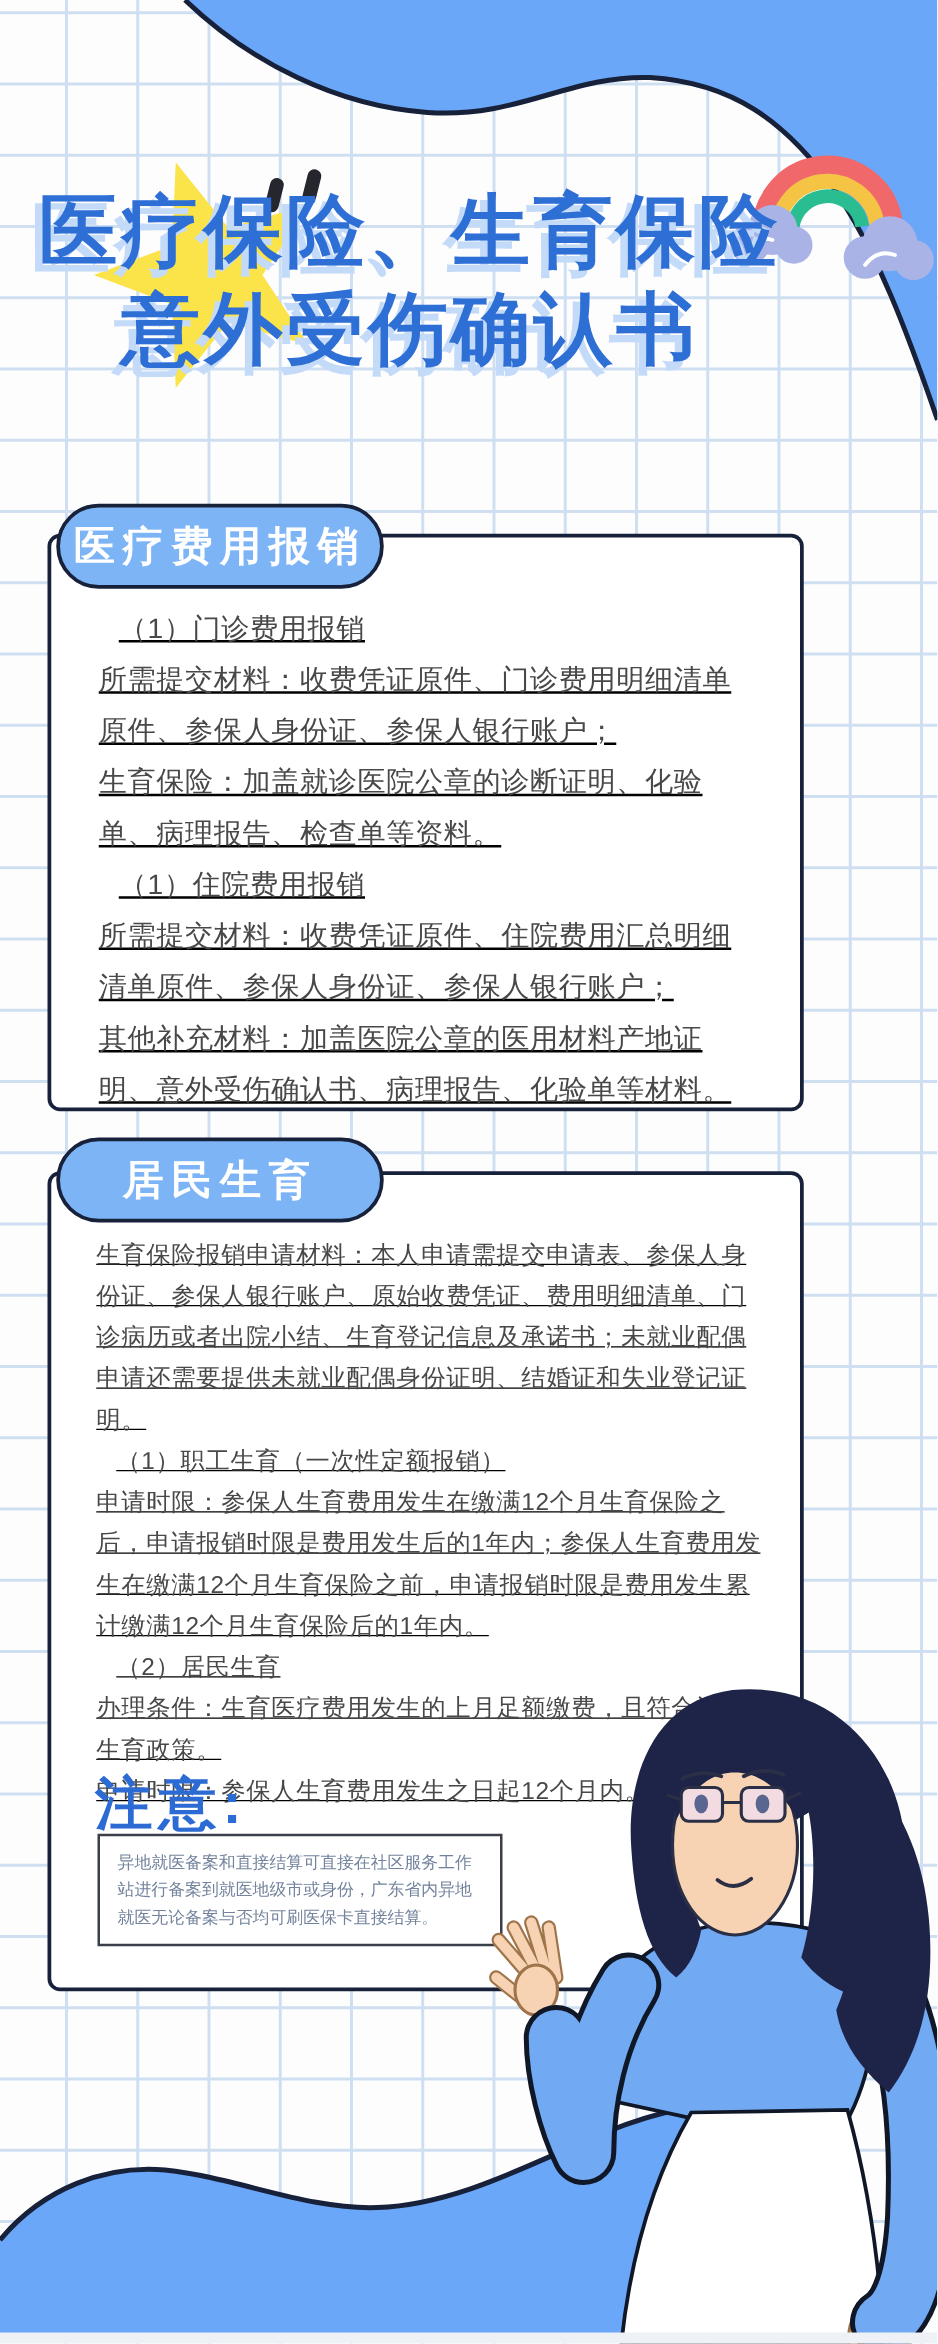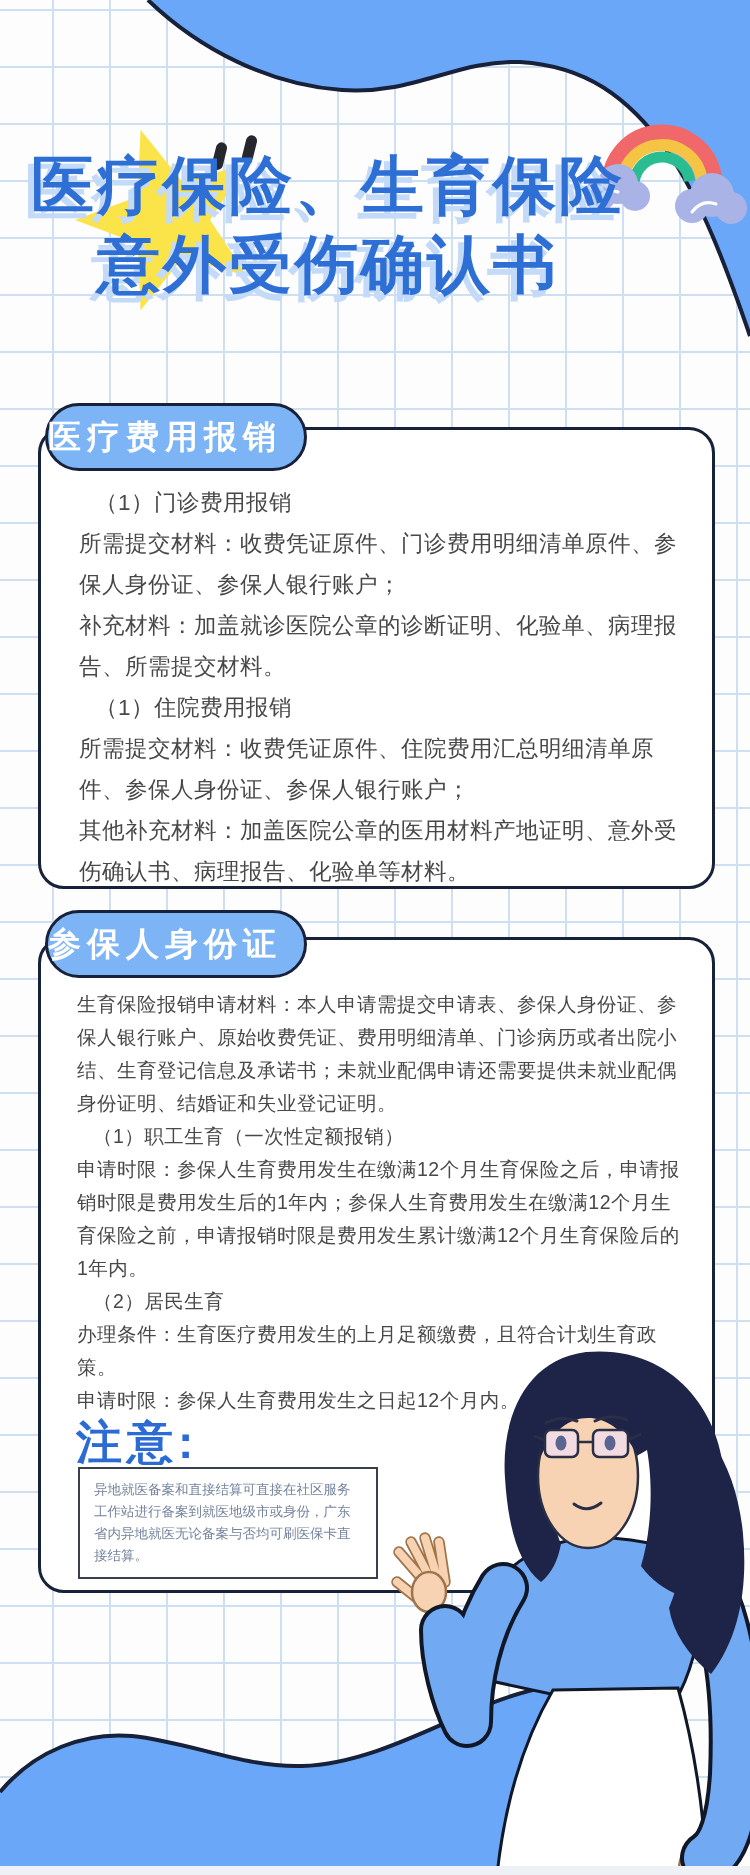--- a/index.html
+++ b/index.html
@@ -18,46 +18,46 @@
   .top-wave{left:0;top:0;z-index:1;}
   .star{left:70px;top:112px;z-index:2;}
   .rainbow{left:580px;top:100px;z-index:3;}
   .title{
     left:0;top:146px;width:656px;z-index:4;text-align:center;
     font-size:63px;line-height:79px;font-weight:800;letter-spacing:3px;
     color:#2e6fd6;text-shadow:-6px 7px 0 #c3daf8;
   }
   
   .card{
-    left:38px;width:677px;background:#ffffff;border:3.5px solid #18213a;
-    border-radius:26px;z-index:5;box-sizing:border-box;
+    left:38px;width:605px;background:#ffffff;border:3.5px solid #18213a;
+    border-radius:10px;z-index:5;box-sizing:border-box;text-decoration:underline;
   }
   .card1{top:427px;height:462px;}
   .card2{top:937px;height:656px;}
   .pill{
     left:45px;width:262px;height:68px;z-index:6;box-sizing:border-box;
     background:#7db4f5;border:3.5px solid #18213a;border-radius:34px;
     color:#ffffff;font-size:33px;font-weight:700;letter-spacing:6px;
-    text-align:left;line-height:61px;
+    text-align:center;line-height:61px;
   }
   .pill1{top:403px;}
   .pill2{top:910px;}
   .body1{padding:52px 34px 0 38px;}
   .body2{padding:48px 30px 0 36px;}
   .para{margin:0;color:#484848;font-weight:500;letter-spacing:.5px;}
   .body1 .para{font-size:22.5px;line-height:41px;}
   .body2 .para{font-size:19.5px;line-height:33px;}
   .para.indent{padding-left:16px;}
   
   .notice-label{
     left:76px;top:1412px;z-index:7;color:#2b6bd3;font-size:46px;
     font-weight:800;letter-spacing:5px;
   }
   .notice-box{
-    left:78px;top:1467px;width:300px;z-index:7;box-sizing:border-box;
+    left:78px;top:1467px;width:324px;z-index:7;box-sizing:border-box;
     border:2.5px solid #3a3f4a;background:#ffffff;padding:10px 14px;
     color:#74839d;font-size:13.5px;line-height:22px;font-weight:500;
   }
   
   .bottom-wave{left:0;top:1650px;z-index:3;}
   .woman{left:355px;top:1330px;z-index:8;}
   .bottom-strip{left:0;top:1866px;width:750px;height:9px;background:#eef1f5;z-index:9;}
 </style>
 </head>
 <body>
@@ -97,39 +97,39 @@
 
   <div class="abs title">
     <div>医疗保险、生育保险</div>
     <div>意外受伤确认书</div>
   </div>
 
   <div class="abs card card1">
     <div class="body1">
       <p class="para indent">（1）门诊费用报销</p>
       <p class="para">所需提交材料：收费凭证原件、门诊费用明细清单原件、参保人身份证、参保人银行账户；</p>
-      <p class="para">补充材料：加盖就诊医院公章的诊断证明、化验单、病理报告、所需提交材料。</p>
+      <p class="para">生育保险：加盖就诊医院公章的诊断证明、化验单、病理报告、检查单等资料。</p>
       <p class="para indent">（1）住院费用报销</p>
       <p class="para">所需提交材料：收费凭证原件、住院费用汇总明细清单原件、参保人身份证、参保人银行账户；</p>
       <p class="para">其他补充材料：加盖医院公章的医用材料产地证明、意外受伤确认书、病理报告、化验单等材料。</p>
     </div>
   </div>
   <div class="abs pill pill1">医疗费用报销</div>
 
   <div class="abs card card2">
     <div class="body2">
       <p class="para">生育保险报销申请材料：本人申请需提交申请表、参保人身份证、参保人银行账户、原始收费凭证、费用明细清单、门诊病历或者出院小结、生育登记信息及承诺书；未就业配偶申请还需要提供未就业配偶身份证明、结婚证和失业登记证明。</p>
       <p class="para indent">（1）职工生育（一次性定额报销）</p>
       <p class="para">申请时限：参保人生育费用发生在缴满12个月生育保险之后，申请报销时限是费用发生后的1年内；参保人生育费用发生在缴满12个月生育保险之前，申请报销时限是费用发生累计缴满12个月生育保险后的1年内。</p>
       <p class="para indent">（2）居民生育</p>
       <p class="para">办理条件：生育医疗费用发生的上月足额缴费，且符合计划生育政策。</p>
       <p class="para">申请时限：参保人生育费用发生之日起12个月内。</p>
     </div>
   </div>
-  <div class="abs pill pill2">参保人身份证</div>
+  <div class="abs pill pill2">居民生育</div>
 
   <div class="abs notice-label">注意:</div>
   <div class="abs notice-box">异地就医备案和直接结算可直接在社区服务工作站进行备案到就医地级市或身份，广东省内异地就医无论备案与否均可刷医保卡直接结算。</div>
 
   <svg class="abs bottom-wave" width="750" height="218" viewBox="0 0 218 -218" style="width:750px;height:218px" preserveAspectRatio="none">
   </svg>
   <svg class="abs bottom-wave" width="750" height="218" viewBox="0 0 750 218">
     <path d="M0,142 C35,100 85,82 132,86 C190,92 245,118 302,116 C360,114 415,86 470,62 C515,42 560,30 600,34 C630,38 650,70 658,120 C663,155 662,190 660,218 L0,218 Z" fill="#6aa7f8"></path>
     <path d="M0,142 C35,100 85,82 132,86 C190,92 245,118 302,116 C360,114 415,86 470,62 C515,42 560,30 600,34" fill="none" stroke="#18213a" stroke-width="4"></path>
   </svg>

